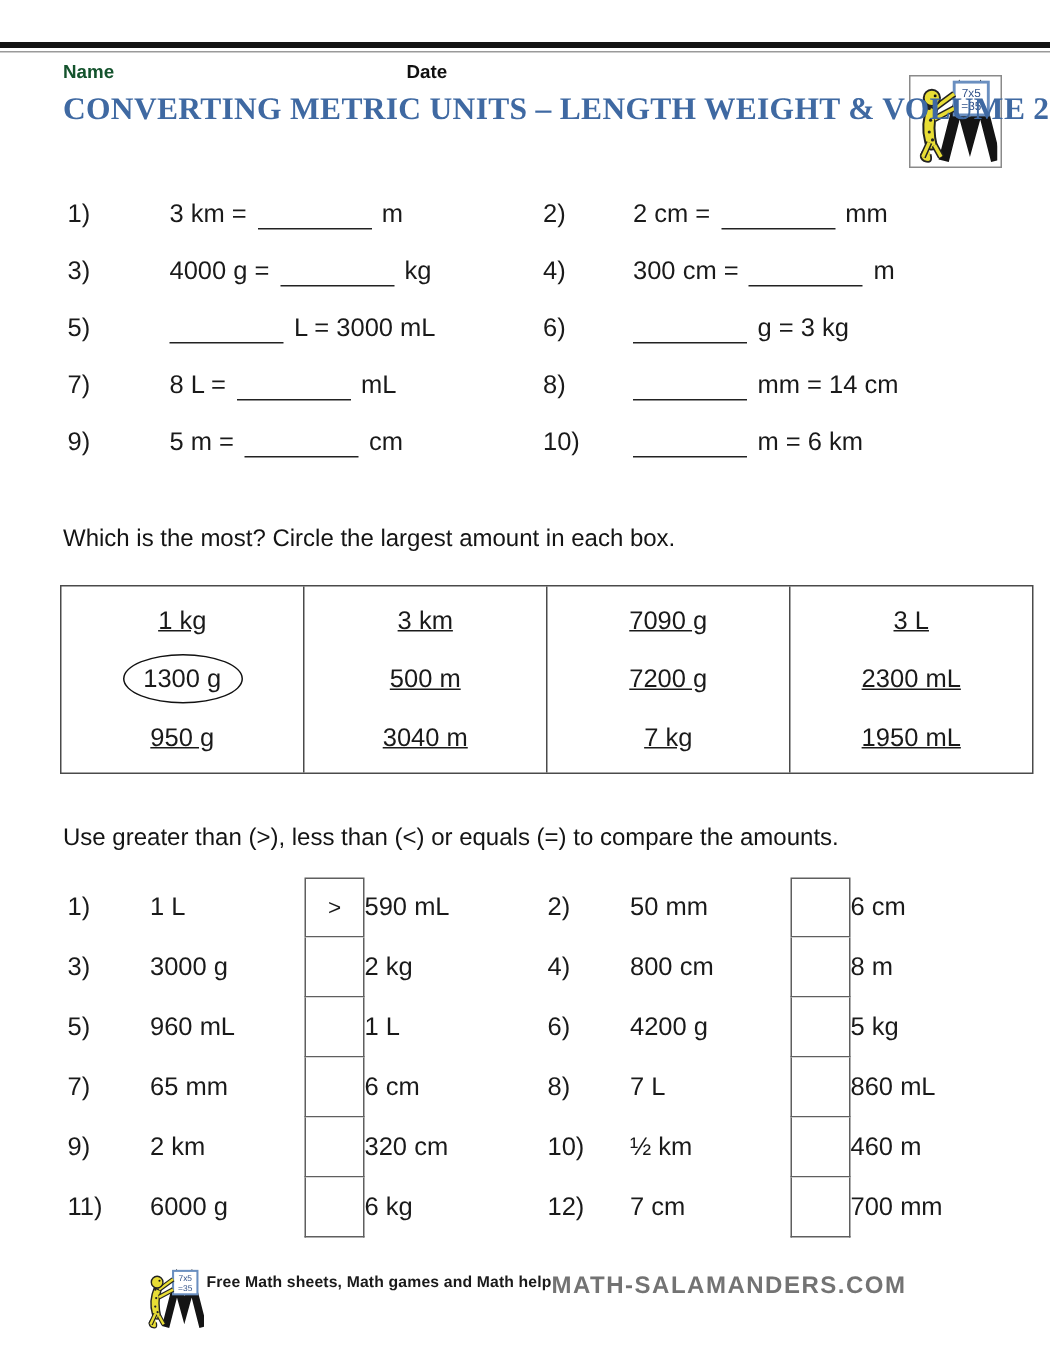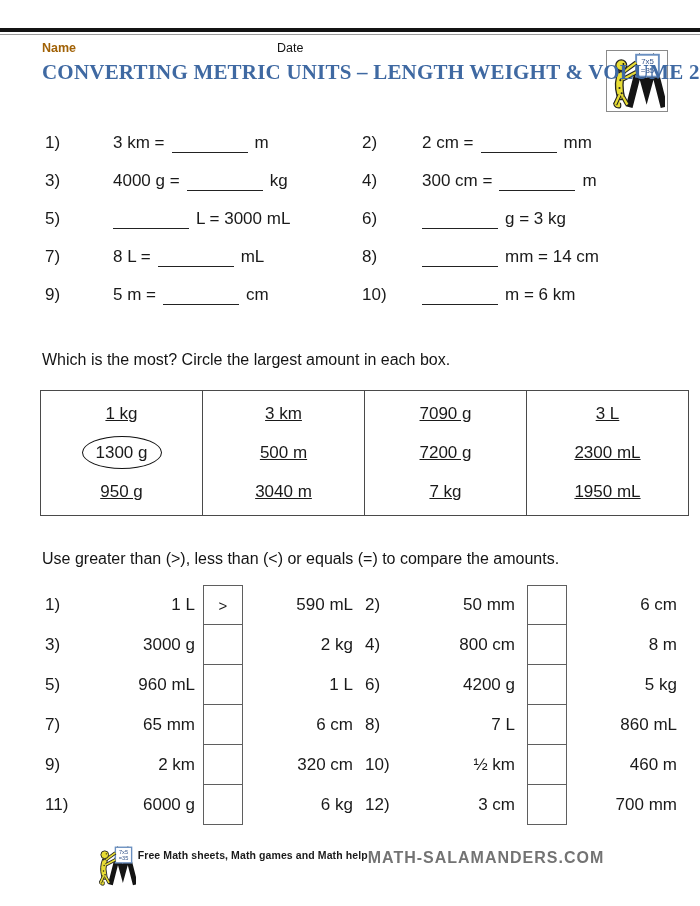--- a/index.html
+++ b/index.html
@@ -8,22 +8,22 @@
     width:700px;height:906px;
     background:#ffffff;
     font-family:"Liberation Sans",sans-serif;
     color:#1a1a1a;
     overflow:hidden;
   }
   
   .top-rule{position:absolute;top:28px;left:0;width:700px;height:4px;background:#141414;}
   .top-rule::after{content:'';position:absolute;top:6px;left:0;width:700px;height:1px;background:#9a9a9a;}
   
-  .name-label{position:absolute;left:42px;top:41px;font-size:12.5px;font-weight:600;color:#a16207;}
-  .date-label{position:absolute;left:277px;top:41px;font-size:12.5px;font-weight:400;color:#111;}
+  .name-label{position:absolute;left:42px;top:41px;font-size:12.5px;font-weight:600;color:#14532d;}
+  .date-label{position:absolute;left:271px;top:41px;font-size:12.5px;font-weight:700;color:#111;}
   
   .logo-box{position:absolute;left:606px;top:50px;width:62px;height:62px;border:1px solid #8a8a8a;background:#fff;display:flex;align-items:center;justify-content:center;box-sizing:border-box;}
   
   .page-title{
     position:absolute;left:42px;top:60px;margin:0;
     font-family:"Liberation Serif",serif;font-weight:600;
     font-size:21px;letter-spacing:0.2px;color:#3f69a2;white-space:nowrap;
   }
   
   .conv-section{position:absolute;top:124px;left:0;width:700px;}
@@ -43,21 +43,21 @@
   .max-table{position:absolute;top:390px;left:40px;width:649px;display:flex;border:1.3px solid #4a4a4a;box-sizing:border-box;background:#fff;text-decoration:underline;}
   .max-cell{flex:1;border-left:1.3px solid #4a4a4a;text-align:center;padding:3px 0 4px;}
   .max-cell:first-child{border-left:none;}
   .amount-item{height:39px;line-height:39px;font-size:17px;}
   .circled{display:inline-block;border:1.8px solid #111;border-radius:50%;padding:0 13px;line-height:31px;height:33px;margin-top:3px;box-sizing:border-box;}
   
   .cmp-section{position:absolute;top:585px;left:0;width:700px;}
   .cmp-row{display:flex;align-items:center;height:40px;padding-left:45px;font-size:17px;}
   .cmp-row .num{width:55px;}
   .cmp-row .num.n2{margin-left:12px;}
-  .val{display:inline-block;text-align:right;}
+  .val{display:inline-block;text-align:left;}
   .val.a{width:95px;}
   .val.b{width:110px;}
   .abox{
     width:40px;height:40px;box-sizing:border-box;border:1px solid #5f5f5f;background:#fff;
     display:flex;align-items:center;justify-content:center;font-size:15px;flex:none;
   }
   .abox.box1{margin-left:8px;}
   .abox.box2{margin-left:12px;}
   .cmp-row + .cmp-row .abox{border-top:none;}
   
@@ -264,21 +264,21 @@
       <span class="val a">½ km</span>
       <span class="abox box2"></span>
       <span class="val b">460 m</span>
     </div>
     <div class="cmp-row">
       <span class="num">11)</span>
       <span class="val a">6000 g</span>
       <span class="abox box1"></span>
       <span class="val b">6 kg</span>
       <span class="num n2">12)</span>
-      <span class="val a">3 cm</span>
+      <span class="val a">7 cm</span>
       <span class="abox box2"></span>
       <span class="val b">700 mm</span>
     </div>
   </div>
 
   <div class="footer">
     <svg class="footer-logo">
         <use href="#sala-logo"></use>
       </svg>
     <div class="footer-text">

